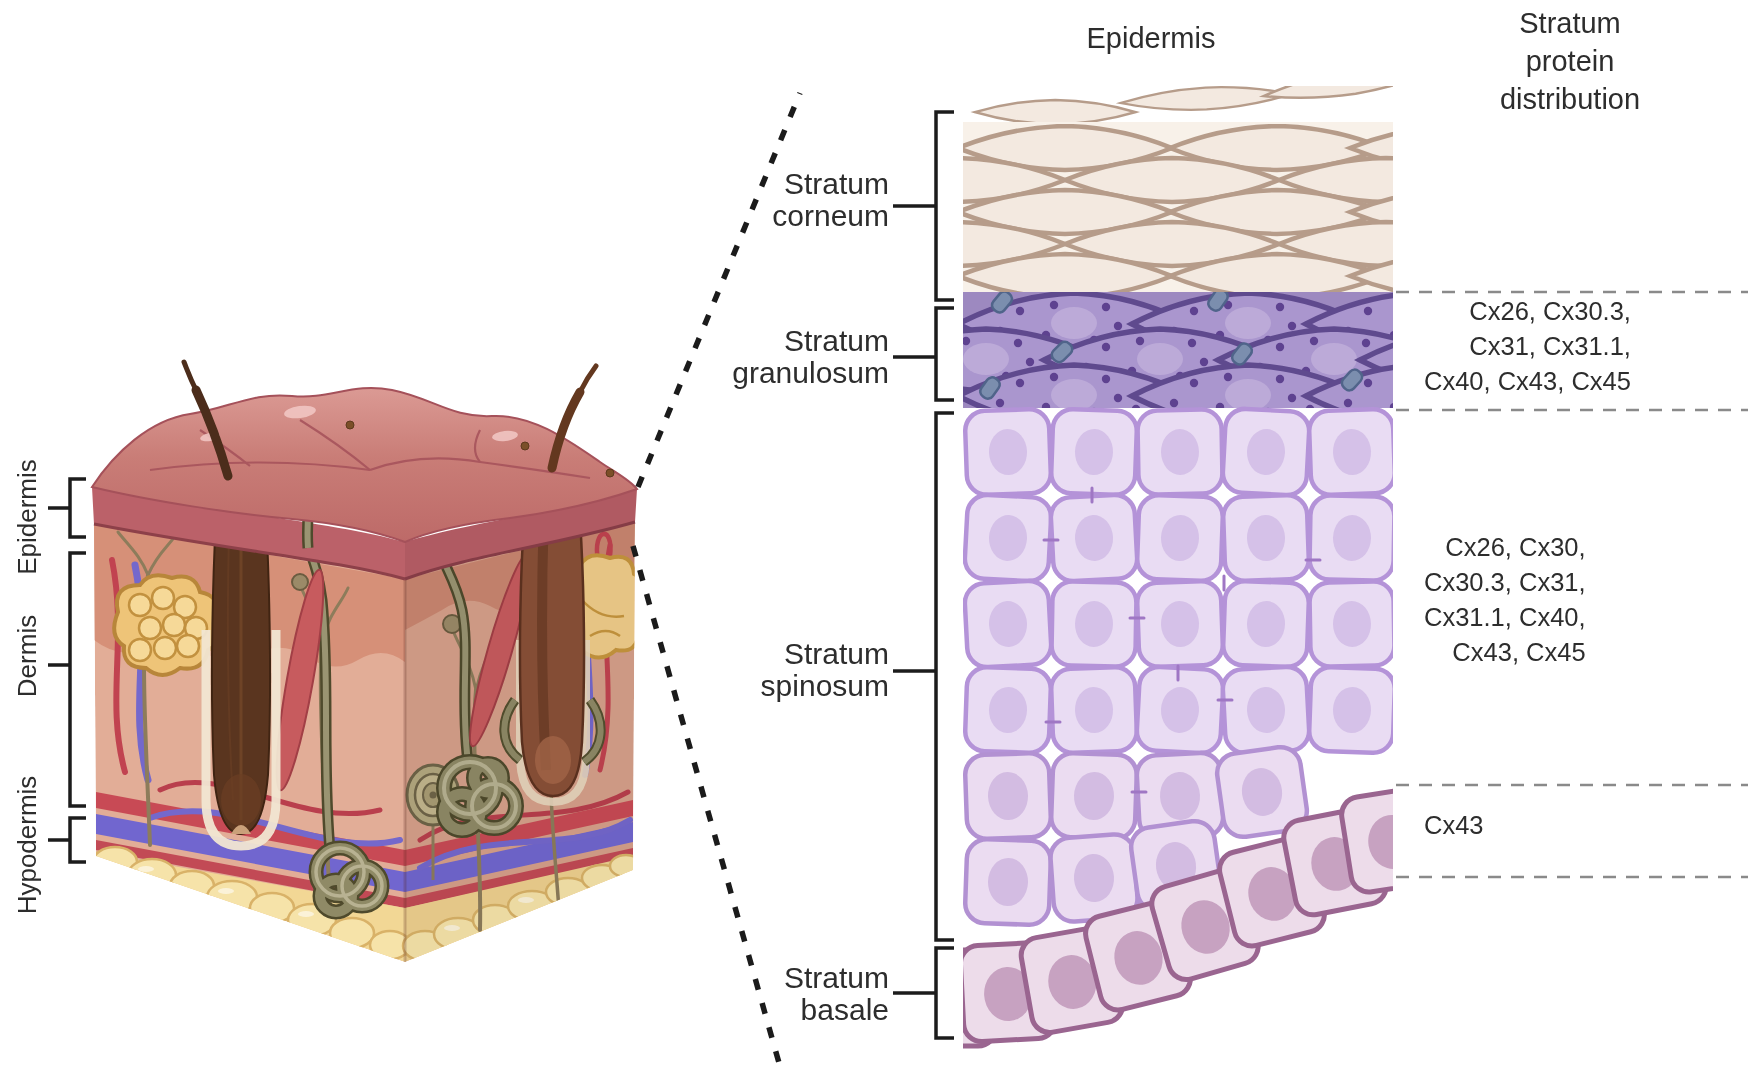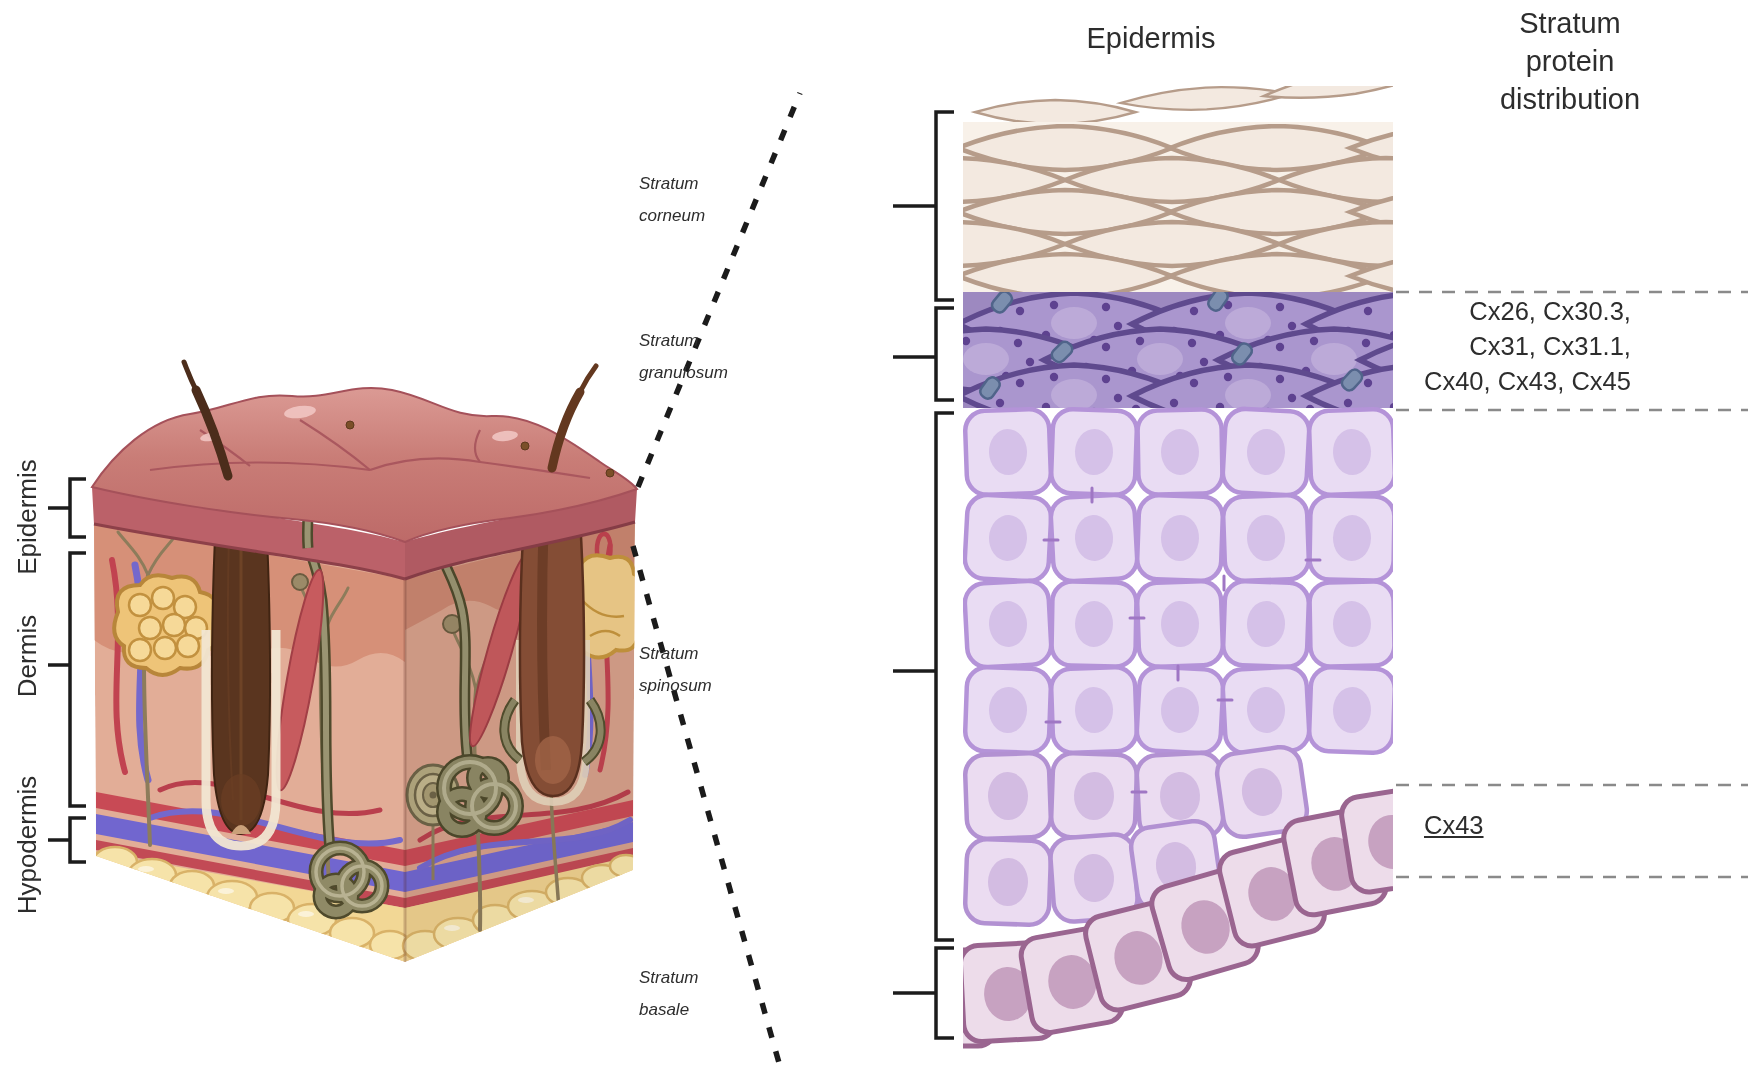--- a/index.html
+++ b/index.html
@@ -2,21 +2,21 @@
 <html><head>
 <meta charset="utf-8">
 <style>
   html,body{margin:0;padding:0;background:#ffffff;}
   .canvas{position:relative;width:1748px;height:1070px;background:#ffffff;overflow:hidden;
           font-family:"Liberation Sans",sans-serif;border-radius:7px;}
   .art{position:absolute;left:0;top:0;width:1748px;height:1070px;}
   .t{position:absolute;color:#2d2d2d;white-space:pre-line;
      font-family:"Liberation Sans",sans-serif;}
   .title{font-size:29px;text-align:center;transform:translateX(-50%);}
-  .layerlabel{width:250px;font-size:17px;line-height:32px;font-style:italic;}
+  .layerlabel{width:250px;text-align:right;font-size:30px;line-height:32px;}
   .cxlabel{font-size:25.5px;line-height:35px;text-align:right;}
   .vlabel{font-size:26px;transform:translate(-50%,-50%) rotate(-90deg);
           transform-origin:center center;white-space:nowrap;}
 </style>
 </head>
 <body>
 
 <div class="canvas">
 
 <svg class="art" viewBox="0 0 1748 1070" xmlns="http://www.w3.org/2000/svg">
@@ -426,15 +426,19 @@
 <div class="t layerlabel" style="left:639px;top:325px;">Stratum
 granulosum</div>
 <div class="t layerlabel" style="left:639px;top:638px;">Stratum
 spinosum</div>
 <div class="t layerlabel" style="left:639px;top:962px;">Stratum
 basale</div>
 
 <div class="t cxlabel" style="left:1424px;top:294px;">Cx26, Cx30.3,
 Cx31, Cx31.1,
 Cx40, Cx43,  Cx45</div>
-<div class="t cxlabel" style="left:1424px;top:808px;text-decoration:underline;">Cx43</div>
+<div class="t cxlabel" style="left:1424px;top:530px;">Cx26, Cx30,
+Cx30.3, Cx31,
+Cx31.1, Cx40,
+Cx43,  Cx45</div>
+<div class="t cxlabel" style="left:1424px;top:808px;">Cx43</div>
 
 </div>
 
 </body></html>

